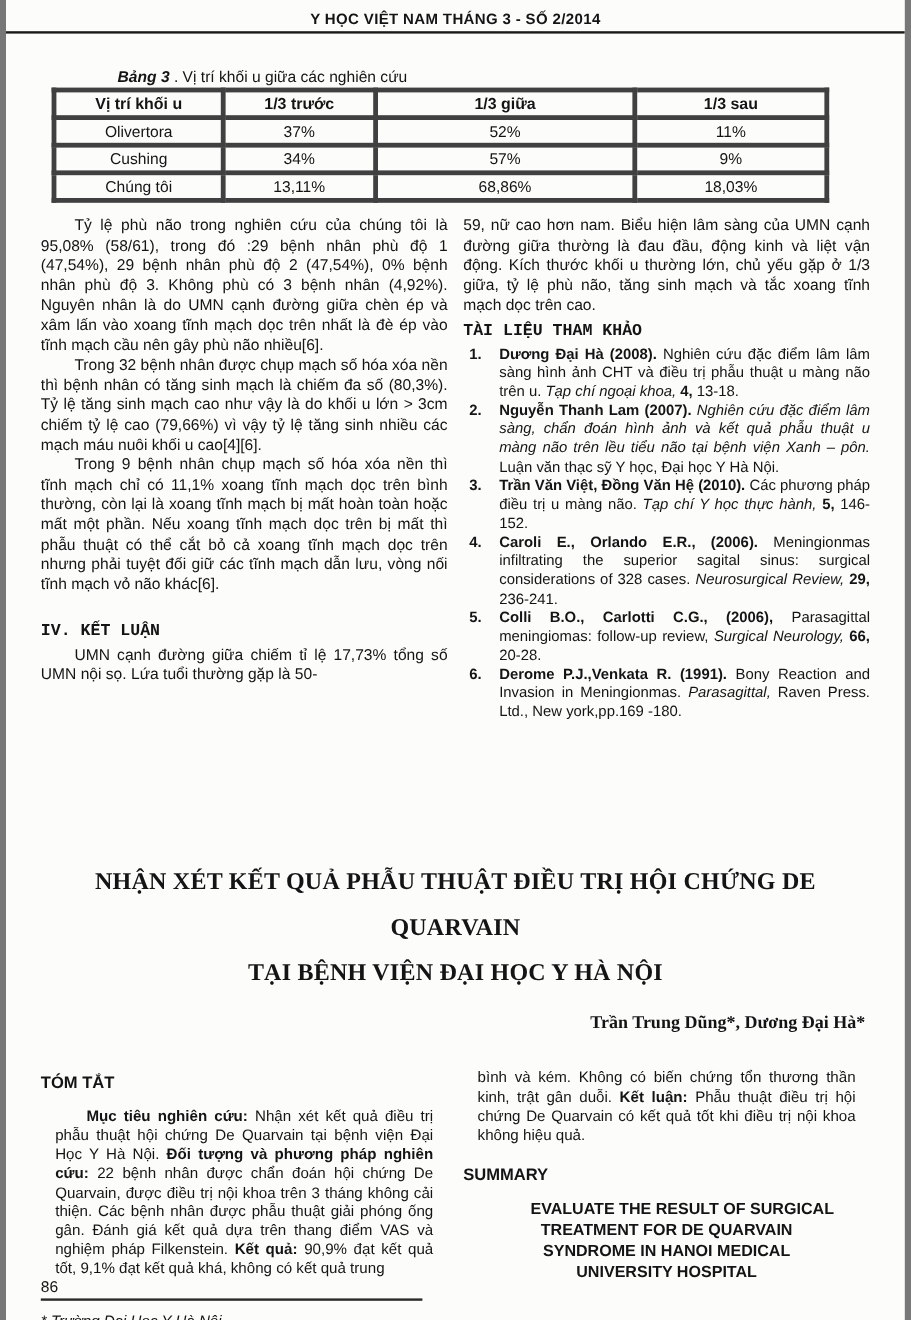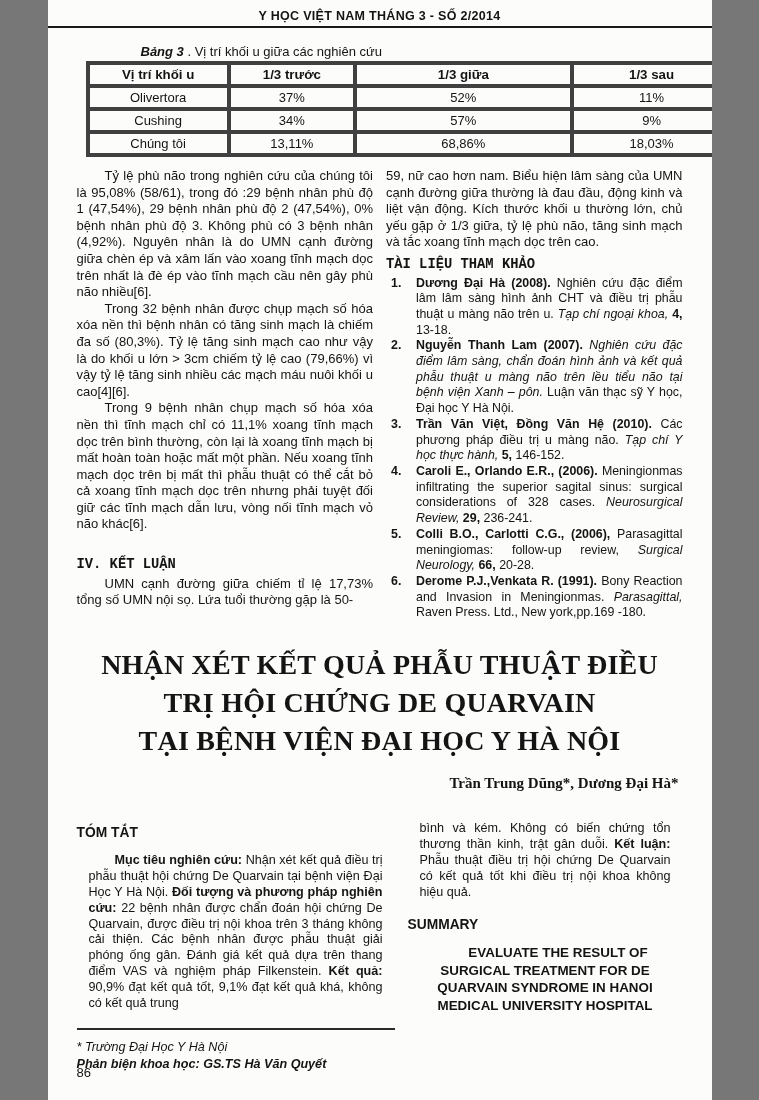--- a/index.html
+++ b/index.html
@@ -1,27 +1,27 @@
 <!DOCTYPE html>
 <html><head>
 <meta charset="utf-8">
 <style>
   html,body{margin:0;padding:0;background:#777;}
-  .page{width:664px;height:1100px;background:#fcfcfa;color:#141414;
+  .page{width:749px;height:1100px;background:#fcfcfa;color:#141414;
         font-family:"Liberation Sans",sans-serif;position:relative;overflow:hidden;
         margin:0 auto;box-sizing:border-box;}
   .content{padding:0 29px;}
 
   
   .journal-header{text-align:center;font-weight:bold;font-size:12.5px;
         padding-top:9px;letter-spacing:.3px;}
   .header-rule{border:none;border-top:2.5px solid #1a1a1a;margin:3px 0 0 0;}
 
   
-  .table-block{margin-top:16px;}
+  .table-block{margin-top:28px;}
   .table-caption{font-size:13px;padding-left:64px;margin:0 0 2px 0;}
   .caption-label{font-weight:bold;font-style:italic;}
   table.data{border-collapse:collapse;width:648px;margin-left:9px;font-size:13px;}
   table.data th,table.data td{border:4px solid #404040;text-align:center;
         padding:1px 2px;height:17px;}
   table.data th{font-size:13.3px;}
   table.data th:nth-child(1){width:139px;}
   table.data th:nth-child(2){width:124px;}
   table.data th:nth-child(3){width:221px;}
   table.data th:nth-child(4){width:160px;}
@@ -36,22 +36,22 @@
 
   .ref-list{margin:0;padding:0;list-style:none;font-size:12.4px;line-height:15.7px;}
   .ref-item{position:relative;padding-left:30px;text-align:justify;}
   .ref-num{position:absolute;left:5px;font-weight:bold;}
 
   .seg-b{font-weight:bold;}
   .seg-i{font-style:italic;}
   .seg-bi{font-weight:bold;font-style:italic;}
 
   
-  .article-title{text-align:center;font-family:"Liberation Serif",serif;
-        font-weight:bold;font-size:28px;line-height:38px;letter-spacing:.2px;}
+  .article-title{margin-top:58px;text-align:center;font-family:"Liberation Serif",serif;
+        font-weight:bold;font-size:20px;line-height:38px;letter-spacing:.2px;}
   .authors{text-align:right;font-family:"Liberation Serif",serif;font-weight:bold;
         font-size:15px;margin-top:15px;padding-right:4px;}
 
   .cols2{display:flex;gap:13px;margin-top:17px;align-items:flex-start;}
   .col2{width:345px;font-size:12.6px;line-height:15.9px;text-align:justify;}
   .col2 p{margin:12px;text-indent:26px;}
   .col2 p.noindent{text-indent:0;}
   .abstract-heading{font-weight:bold;font-size:13.8px;font-family:"Liberation Sans",sans-serif;
         margin:16px 0 3px 0;text-align:left;}
   .summary-heading{font-weight:bold;font-size:13.8px;margin:16px 0 4px 0;text-align:left;}

